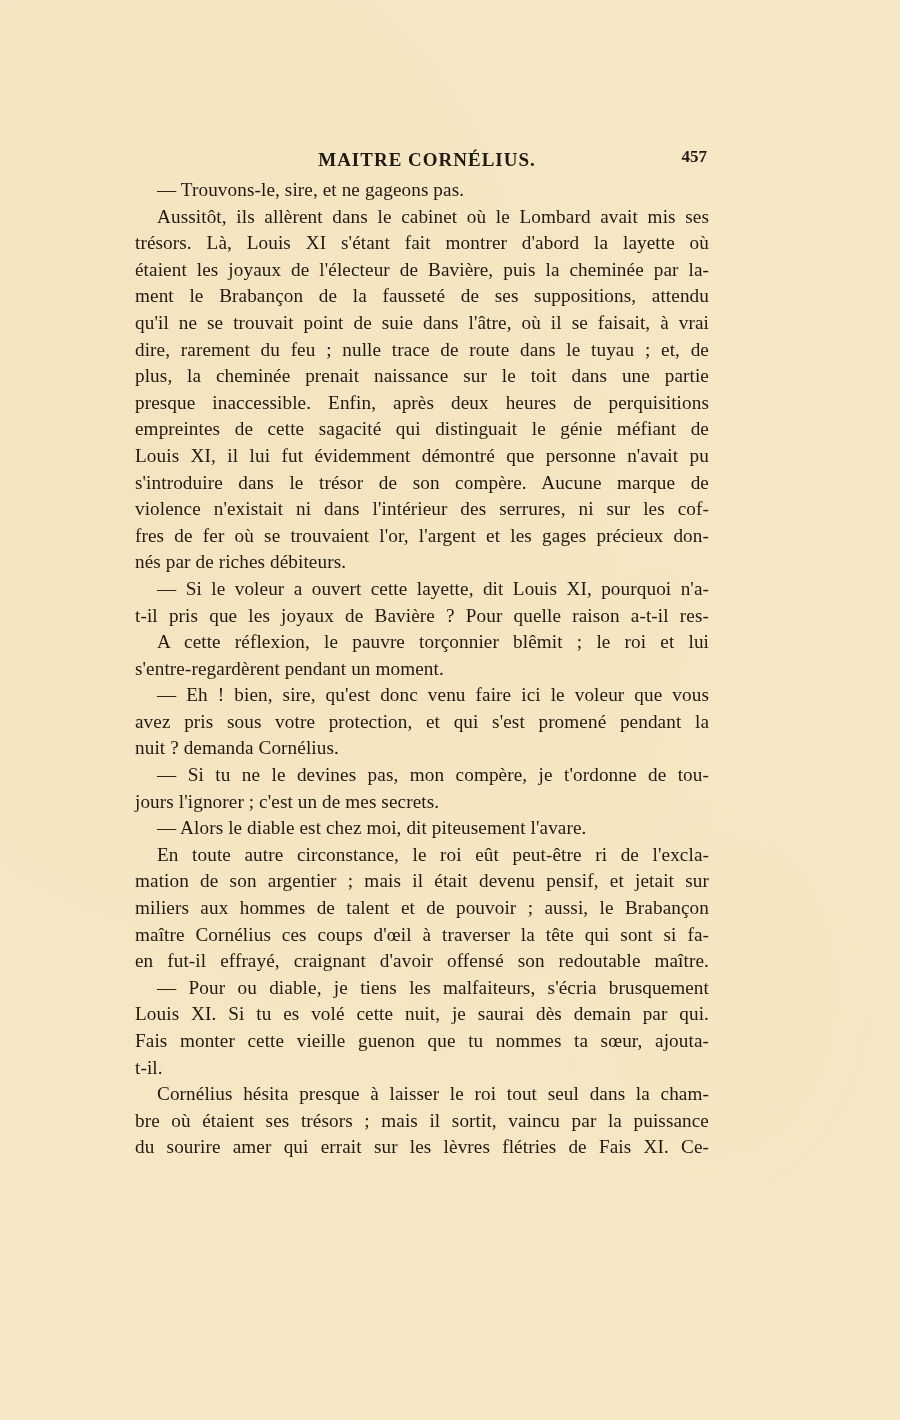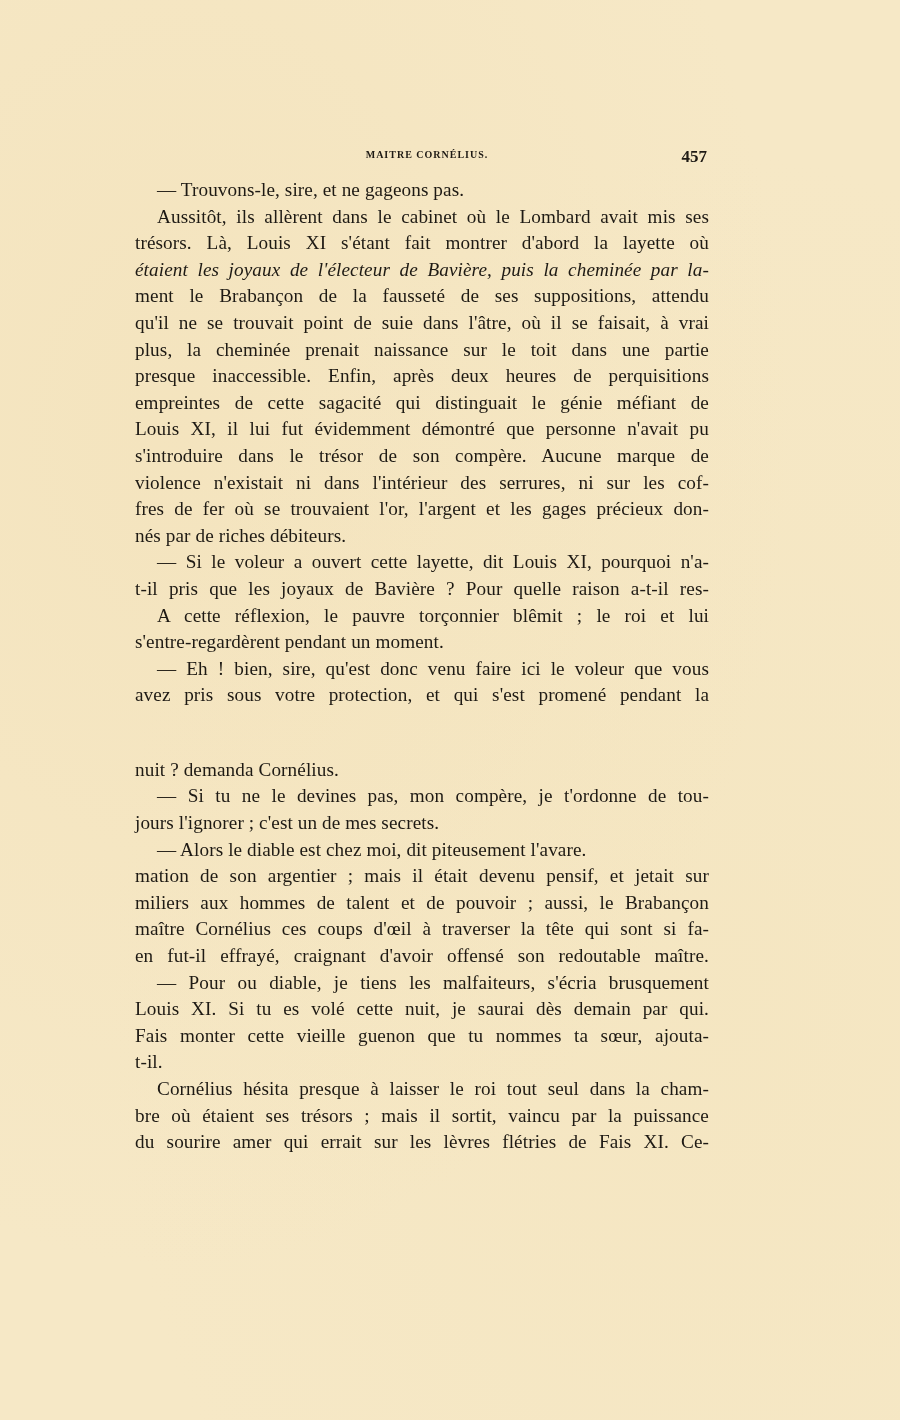--- a/index.html
+++ b/index.html
@@ -27,21 +27,21 @@
     .running-head {
       position: relative;
       height: 26px;
       margin-bottom: 6px;
     }
     .running-title {
       position: absolute;
       left: 0;
       right: 0;
       text-align: center;
-      font-size: 10px;
+      font-size: 19px;
       font-weight: bold;
       letter-spacing: 1px;
       top: 4px;
       padding-left: 10px;
     }
     .page-number {
       position: absolute;
       right: 2px;
       top: 2px;
       font-size: 17px;
@@ -71,41 +71,43 @@
 
 <div class="page">
   <div class="running-head">
     <span class="running-title">MAITRE CORNÉLIUS.</span>
     <span class="page-number">457</span>
   </div>
   <div class="body-text" id="body-text">
       <span class="line indent last" style="white-space: normal;">— Trouvons-le, sire, et ne gageons pas.</span>
       <span class="line indent" style="white-space: normal;">Aussitôt, ils allèrent dans le cabinet où le Lombard avait mis ses</span>
       <span class="line" style="white-space: normal;">trésors. Là, Louis XI s'étant fait montrer d'abord la layette où</span>
-      <span class="line" style="white-space: normal; font-style: italic;">étaient les joyaux de l'électeur de Bavière, puis la cheminée par la-</span>
+      <span class="line" style="white-space: normal;">étaient les joyaux de l'électeur de Bavière, puis la cheminée par la-</span>
       <span class="line" style="white-space: normal;">ment le Brabançon de la fausseté de ses suppositions, attendu</span>
       <span class="line" style="white-space: normal;">qu'il ne se trouvait point de suie dans l'âtre, où il se faisait, à vrai</span>
+      <span class="line" style="white-space: normal;">dire, rarement du feu ; nulle trace de route dans le tuyau ; et, de</span>
       <span class="line" style="white-space: normal;">plus, la cheminée prenait naissance sur le toit dans une partie</span>
       <span class="line" style="white-space: normal;">presque inaccessible. Enfin, après deux heures de perquisitions</span>
       <span class="line" style="white-space: normal;">empreintes de cette sagacité qui distinguait le génie méfiant de</span>
       <span class="line" style="white-space: normal;">Louis XI, il lui fut évidemment démontré que personne n'avait pu</span>
       <span class="line" style="white-space: normal;">s'introduire dans le trésor de son compère. Aucune marque de</span>
       <span class="line" style="white-space: normal;">violence n'existait ni dans l'intérieur des serrures, ni sur les cof-</span>
       <span class="line" style="white-space: normal;">fres de fer où se trouvaient l'or, l'argent et les gages précieux don-</span>
       <span class="line last" style="white-space: normal;">nés par de riches débiteurs.</span>
       <span class="line indent" style="white-space: normal;">— Si le voleur a ouvert cette layette, dit Louis XI, pourquoi n'a-</span>
       <span class="line" style="white-space: normal;">t-il pris que les joyaux de Bavière ? Pour quelle raison a-t-il res-</span>
       <span class="line indent" style="white-space: normal;">A cette réflexion, le pauvre torçonnier blêmit ; le roi et lui</span>
       <span class="line last" style="white-space: normal;">s'entre-regardèrent pendant un moment.</span>
       <span class="line indent" style="white-space: normal;">— Eh ! bien, sire, qu'est donc venu faire ici le voleur que vous</span>
       <span class="line" style="white-space: normal;">avez pris sous votre protection, et qui s'est promené pendant la</span>
-      <span class="line last" style="white-space: normal; margin-top: 48px;">nuit ? demanda Cornélius.</span>
+      <span class="line last" style="white-space: normal;">nuit ? demanda Cornélius.</span>
       <span class="line indent" style="white-space: normal;">— Si tu ne le devines pas, mon compère, je t'ordonne de tou-</span>
       <span class="line last" style="white-space: normal;">jours l'ignorer ; c'est un de mes secrets.</span>
       <span class="line indent last" style="white-space: normal;">— Alors le diable est chez moi, dit piteusement l'avare.</span>
+      <span class="line indent" style="white-space: normal;">En toute autre circonstance, le roi eût peut-être ri de l'excla-</span>
       <span class="line" style="white-space: normal;">mation de son argentier ; mais il était devenu pensif, et jetait sur</span>
       <span class="line" style="white-space: normal;">miliers aux hommes de talent et de pouvoir ; aussi, le Brabançon</span>
       <span class="line" style="white-space: normal;">maître Cornélius ces coups d'œil à traverser la tête qui sont si fa-</span>
       <span class="line" style="white-space: normal;">en fut-il effrayé, craignant d'avoir offensé son redoutable maître.</span>
       <span class="line indent" style="white-space: normal;">— Pour ou diable, je tiens les malfaiteurs, s'écria brusquement</span>
       <span class="line" style="white-space: normal;">Louis XI. Si tu es volé cette nuit, je saurai dès demain par qui.</span>
       <span class="line" style="white-space: normal;">Fais monter cette vieille guenon que tu nommes ta sœur, ajouta-</span>
       <span class="line last" style="white-space: normal;">t-il.</span>
       <span class="line indent" style="white-space: normal;">Cornélius hésita presque à laisser le roi tout seul dans la cham-</span>
       <span class="line" style="white-space: normal;">bre où étaient ses trésors ; mais il sortit, vaincu par la puissance</span>

